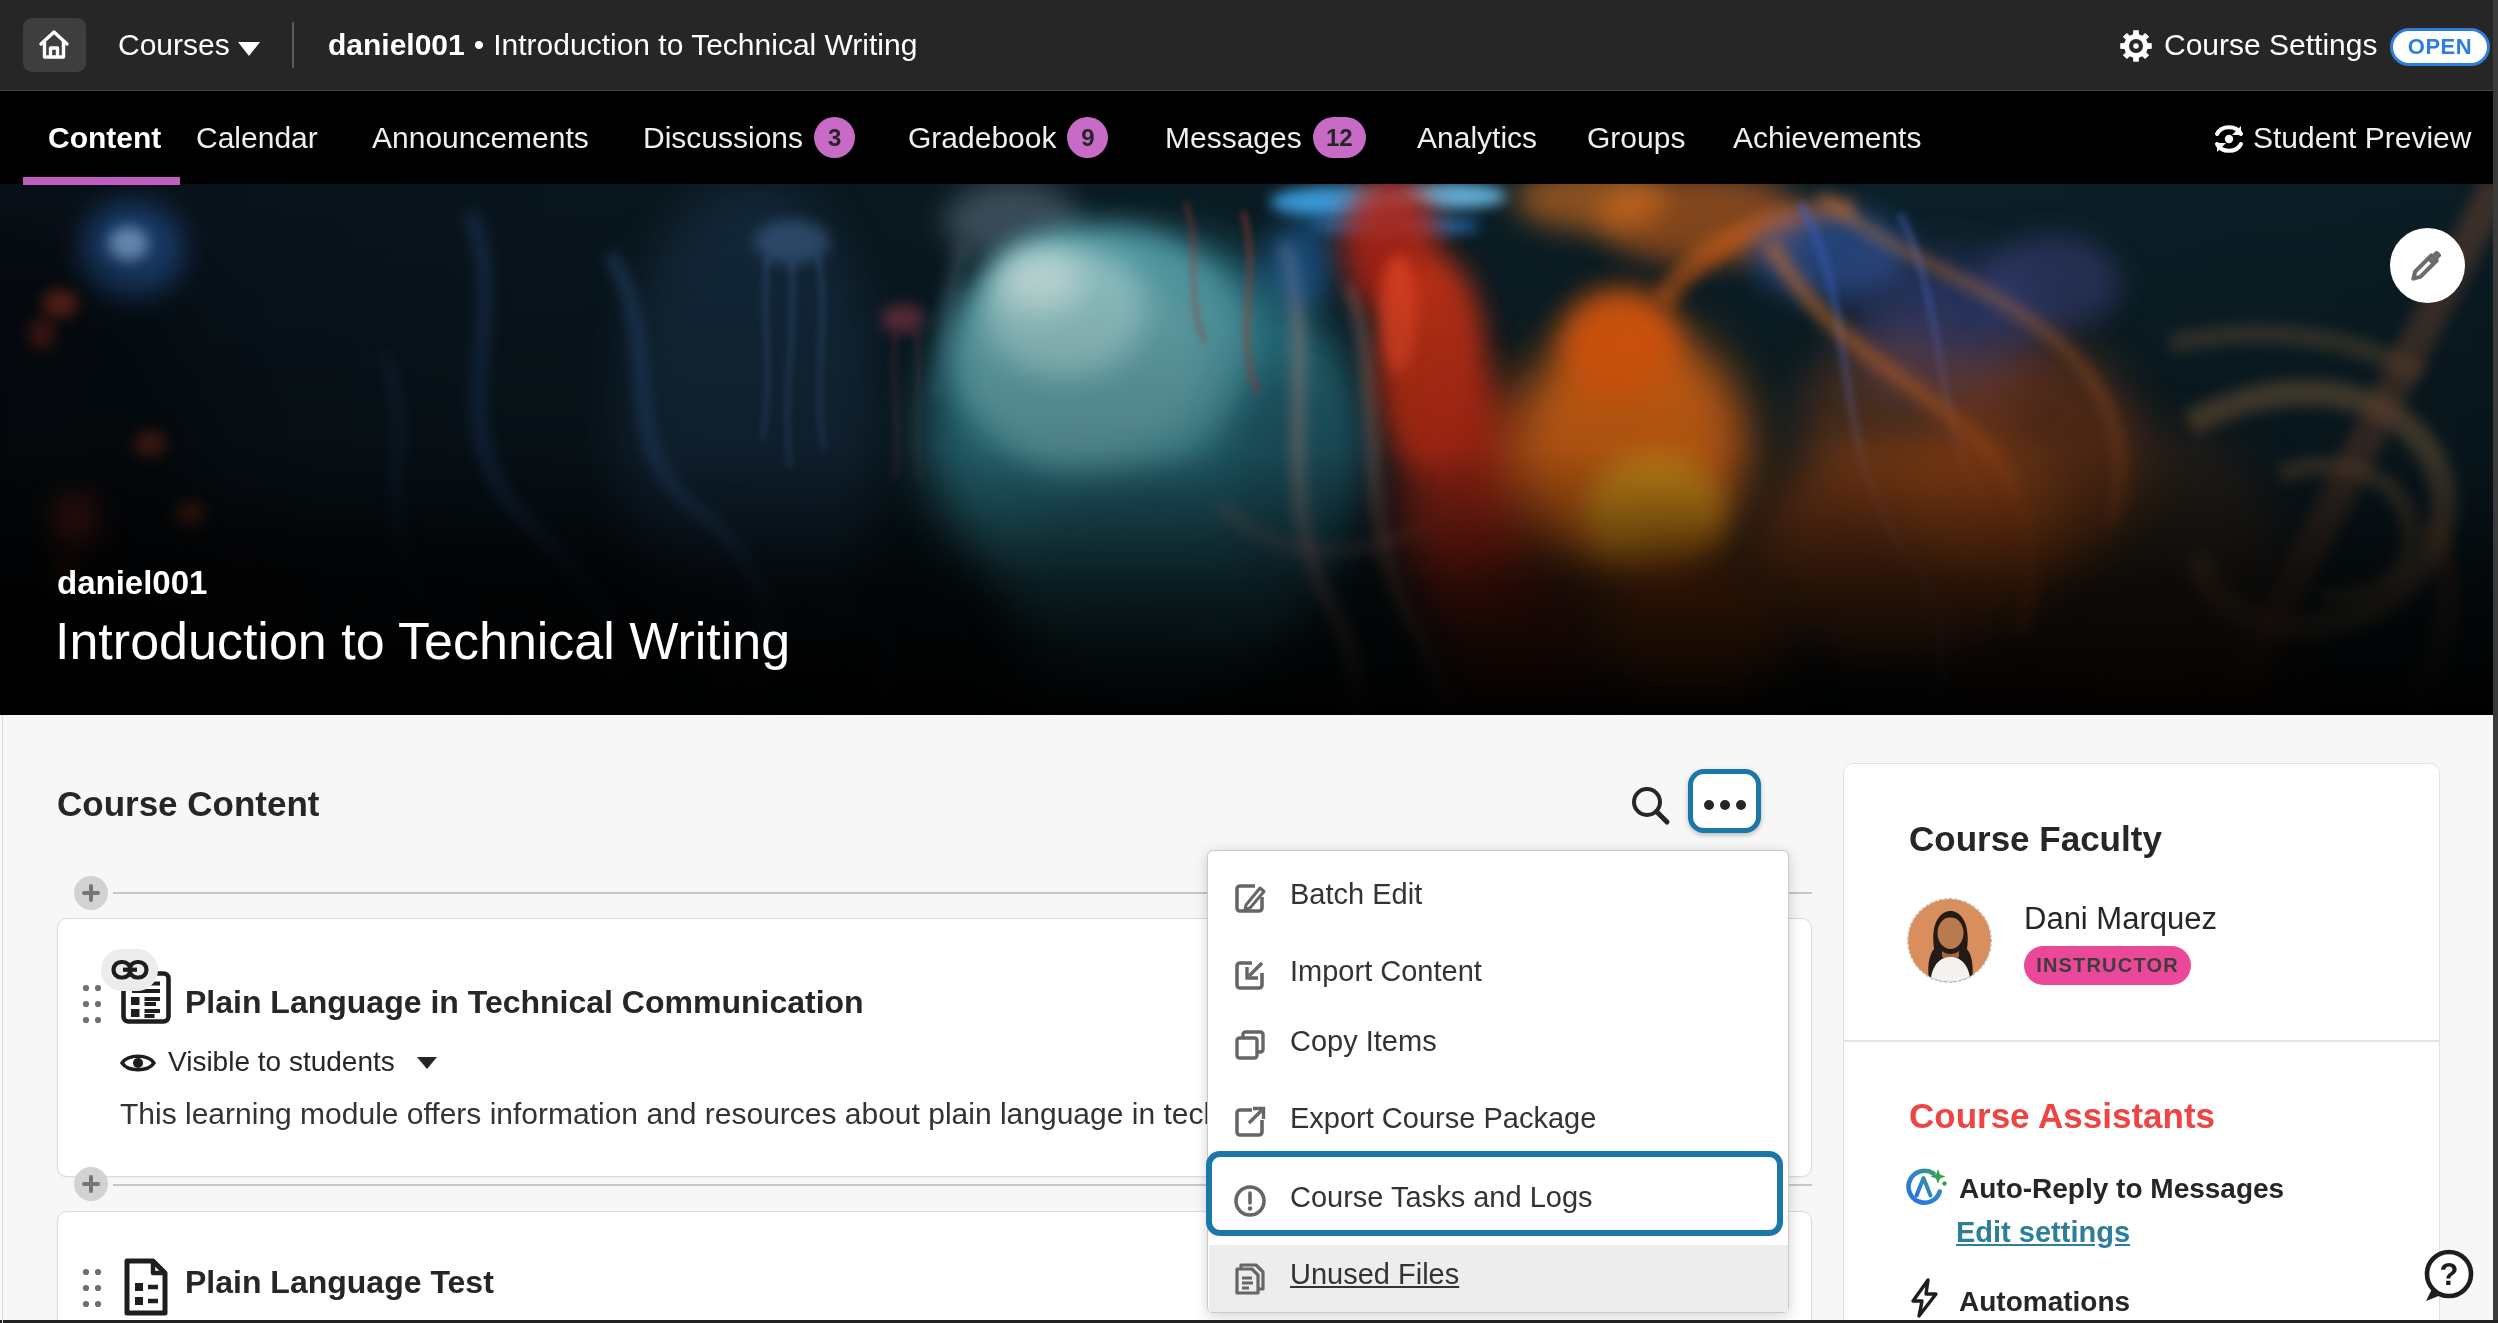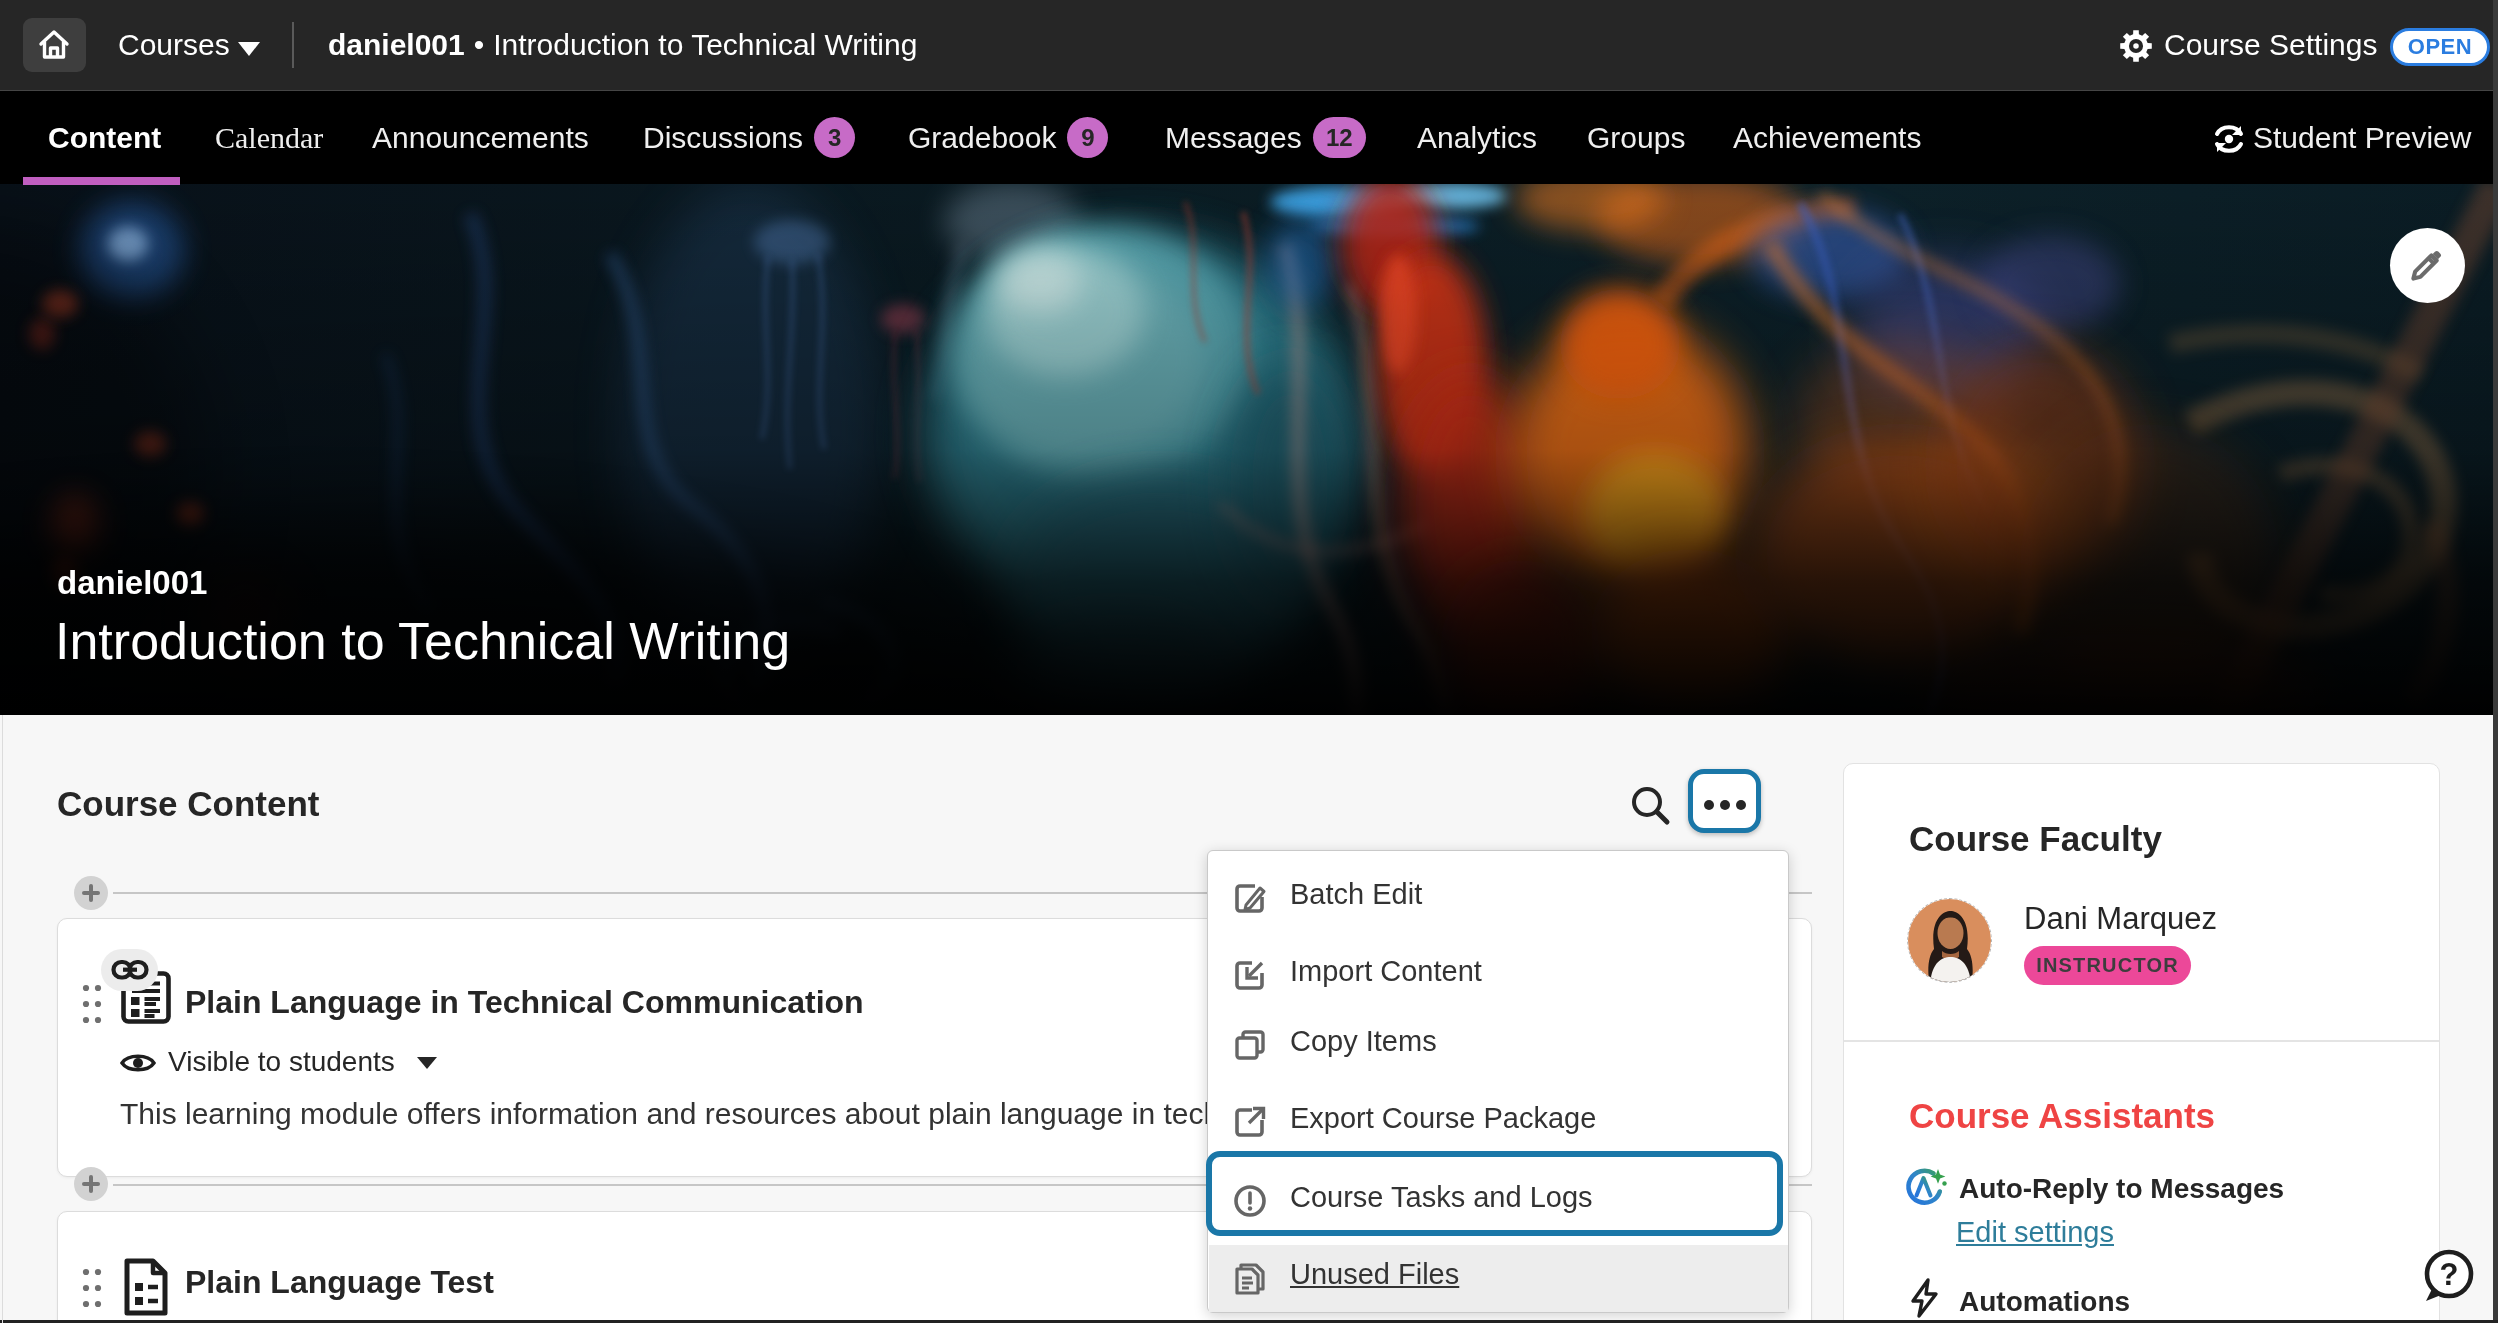--- a/index.html
+++ b/index.html
@@ -61,21 +61,21 @@
 
 
 #sidebar { position:absolute; left:1843px; top:763px; width:597px; height:561px; background:#fff; border:1px solid #e2e2e2; border-radius:10px 10px 0 0; }
 #cfac { position:absolute; left:1909px; top:819px; font-size:35px; font-weight:bold; color:#262626; }
 #avatar { position:absolute; left:1907px; top:898px; width:85px; height:85px; border-radius:50%; overflow:hidden; border:1.5px dashed #b5b5b5; }
 #dname { position:absolute; left:2024px; top:901px; font-size:31px; color:#262626; }
 #ipill { position:absolute; left:2024px; top:946px; width:167px; height:39px; background:#ec4899; border-radius:20px; font-size:20px; font-weight:bold; color:#3d3d3d; text-align:center; line-height:39px; letter-spacing:1.2px; }
 #sdiv { position:absolute; left:1844px; top:1040px; width:595px; height:2px; background:#e4e4e4; }
 #casst { position:absolute; left:1909px; top:1096px; font-size:35px; font-weight:bold; color:#ef4444; }
 #autoreply { position:absolute; left:1959px; top:1173px; font-size:28px; font-weight:bold; color:#262626; }
-#editset { position:absolute; left:1956px; top:1216px; font-size:29px; color:#2e7d9a; text-decoration:underline; }
+#editset { position:absolute; left:1956px; top:1216px; font-size:29px; color:#2e7d9a; text-decoration:underline;font-weight:bold; }
 #autom { position:absolute; left:1959px; top:1286px; font-size:28px; font-weight:bold; color:#262626; }
 
 
 #rstrip { position:absolute; left:2493px; top:0; width:5px; height:1323px; background:#3a3a3a; }
 #bstrip { position:absolute; left:0; top:1320px; width:2498px; height:3px; background:#222; }
 #lline { position:absolute; left:2px; top:715px; width:1px; height:608px; background:#dcdcdc; }
 </style>
 </head>
 <body>
 
@@ -214,21 +214,21 @@
     <circle cx="15" cy="15" r="6.6" fill="#262626"></circle>
     <circle cx="15" cy="15" r="2.6" fill="#fff"></circle>
   </svg>
   <span id="csettings">Course Settings</span>
   <div id="openpill">OPEN</div>
 </div>
 
 <div id="navbar">
   <span class="nav" style="left:48px; font-weight:bold; color:#fff;">Content</span>
   <div id="underline"></div>
-  <span class="nav" style="left:215px;font-family:Liberation Serif, serif;">Calendar</span>
+  <span class="nav" style="left:196px;">Calendar</span>
   <span class="nav" style="left:372px;">Announcements</span>
   <span class="nav" style="left:643px;">Discussions<span class="badge">3</span></span>
   <span class="nav" style="left:908px;">Gradebook<span class="badge">9</span></span>
   <span class="nav" style="left:1165px;">Messages<span class="badge" style="width:53px;">12</span></span>
   <span class="nav" style="left:1417px;">Analytics</span>
   <span class="nav" style="left:1587px;">Groups</span>
   <span class="nav" style="left:1733px;">Achievements</span>
   <svg width="38" height="36" viewBox="0 0 38 36" style="position:absolute;left:2210px;top:30px;">
     <path d="M7 13 A 13 11 0 0 1 31 13" fill="none" stroke="#fff" stroke-width="4" stroke-linecap="round"></path>
     <path d="M31 23 A 13 11 0 0 1 7 23" fill="none" stroke="#fff" stroke-width="4" stroke-linecap="round"></path>

